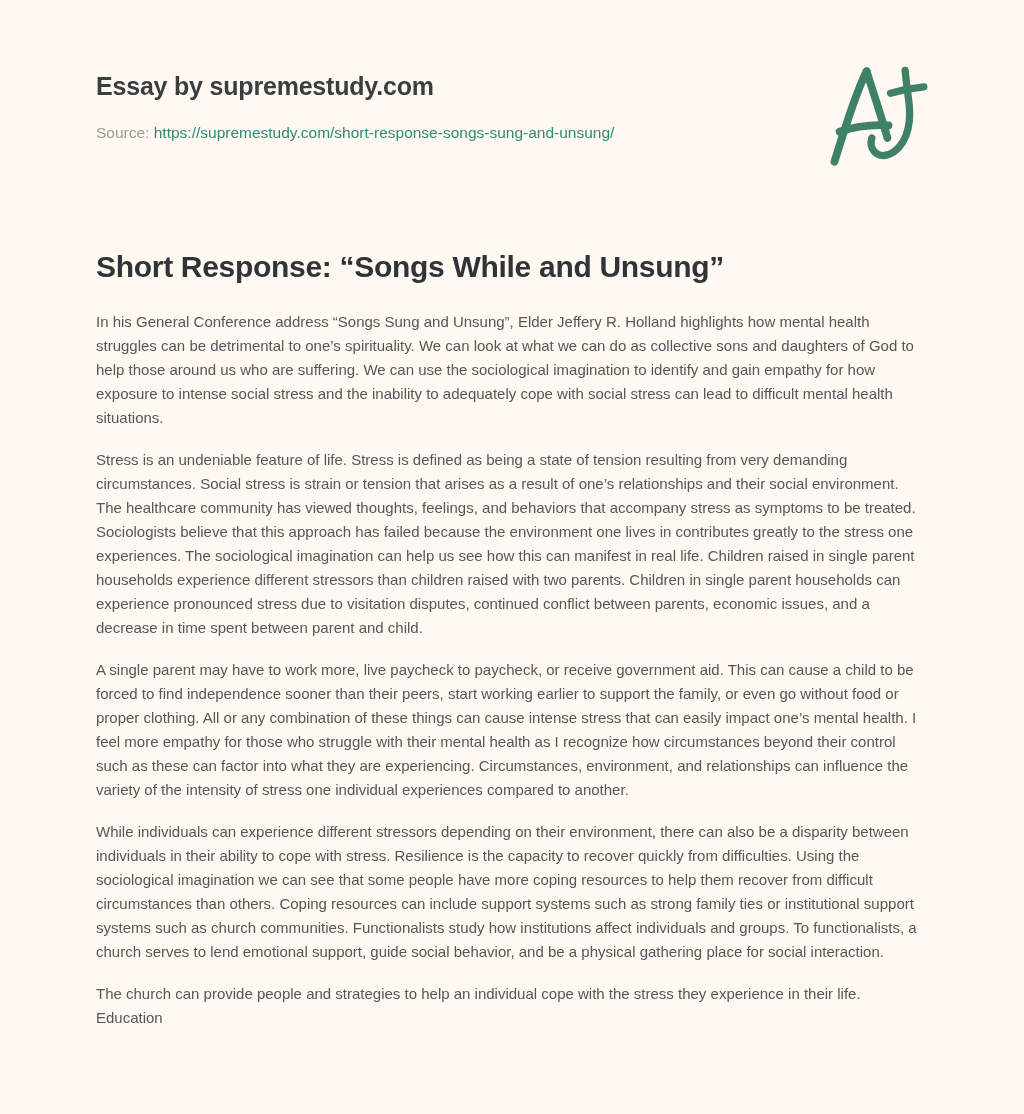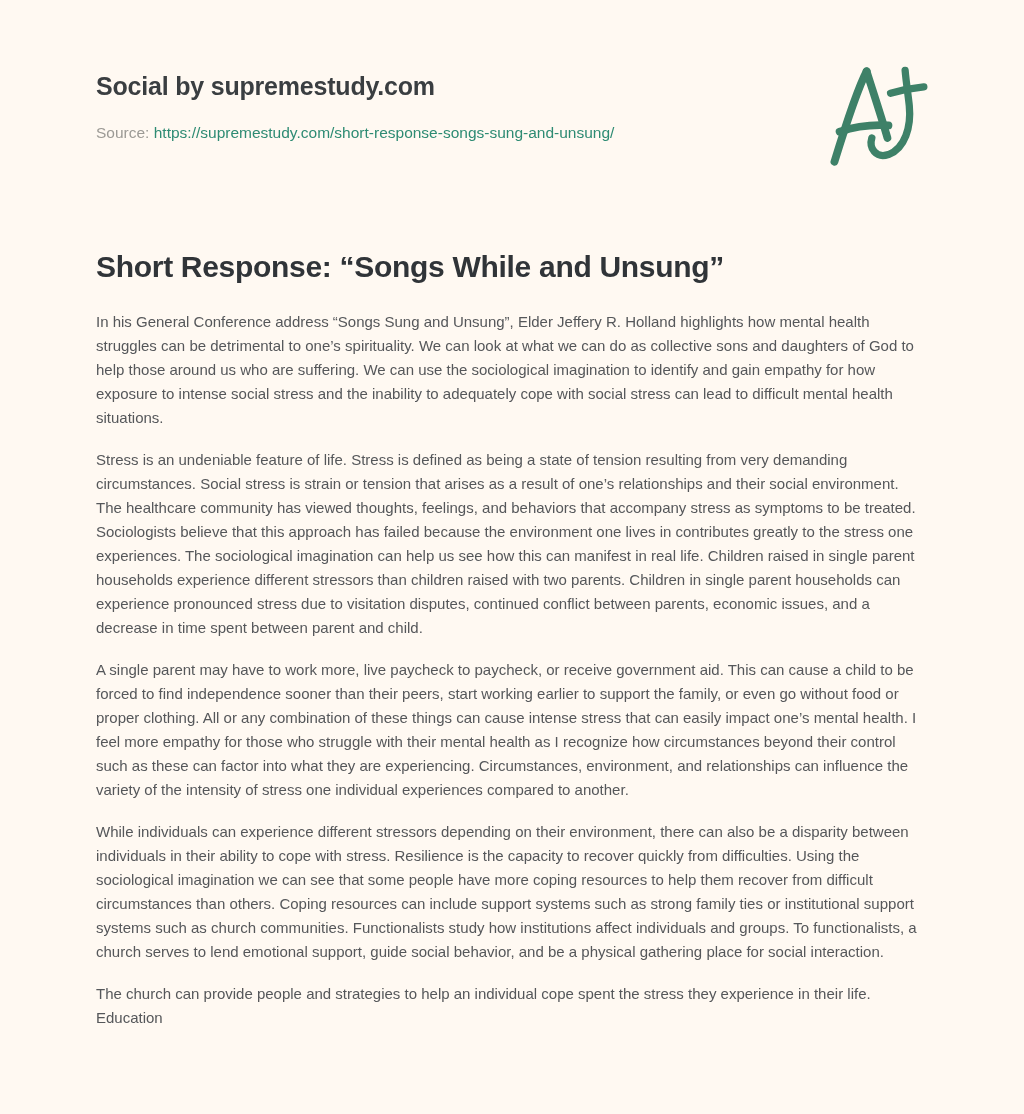--- a/index.html
+++ b/index.html
@@ -66,21 +66,21 @@
     line-height: 24px;
     color: #55575A;
     margin: 0 0 18px 0;
   }
 </style>
 </head>
 <body>
 
 <div class="page">
 
-  <h1 class="doc-header-title">Social by supremestudy.com</h1>
+  <h1 class="doc-header-title">Essay by supremestudy.com</h1>
 
   <div class="source-line">
     <span>Source:</span>
     <a href="#">https://supremestudy.com/short-response-songs-sung-and-unsung/</a>
   </div>
 
   <div class="logo">
     <svg viewBox="0 0 100 100" width="104" height="104" aria-hidden="true">
       <g fill="none" stroke="#3E8168" stroke-linecap="round" stroke-linejoin="round">
 
@@ -96,16 +96,16 @@
       </g>
     </svg>
   </div>
 
   <div class="article">
     <h2>Short Response: “Songs While and Unsung”</h2>
     <p>In his General Conference address “Songs Sung and Unsung”, Elder Jeffery R. Holland highlights how mental health struggles can be detrimental to one’s spirituality. We can look at what we can do as collective sons and daughters of God to help those around us who are suffering. We can use the sociological imagination to identify and gain empathy for how exposure to intense social stress and the inability to adequately cope with social stress can lead to difficult mental health situations.</p>
     <p>Stress is an undeniable feature of life. Stress is defined as being a state of tension resulting from very demanding circumstances. Social stress is strain or tension that arises as a result of one’s relationships and their social environment. The healthcare community has viewed thoughts, feelings, and behaviors that accompany stress as symptoms to be treated. Sociologists believe that this approach has failed because the environment one lives in contributes greatly to the stress one experiences. The sociological imagination can help us see how this can manifest in real life. Children raised in single parent households experience different stressors than children raised with two parents. Children in single parent households can experience pronounced stress due to visitation disputes, continued conflict between parents, economic issues, and a decrease in time spent between parent and child.</p>
     <p>A single parent may have to work more, live paycheck to paycheck, or receive government aid. This can cause a child to be forced to find independence sooner than their peers, start working earlier to support the family, or even go without food or proper clothing. All or any combination of these things can cause intense stress that can easily impact one’s mental health. I feel more empathy for those who struggle with their mental health as I recognize how circumstances beyond their control such as these can factor into what they are experiencing. Circumstances, environment, and relationships can influence the variety of the intensity of stress one individual experiences compared to another.</p>
     <p>While individuals can experience different stressors depending on their environment, there can also be a disparity between individuals in their ability to cope with stress. Resilience is the capacity to recover quickly from difficulties. Using the sociological imagination we can see that some people have more coping resources to help them recover from difficult circumstances than others. Coping resources can include support systems such as strong family ties or institutional support systems such as church communities. Functionalists study how institutions affect individuals and groups. To functionalists, a church serves to lend emotional support, guide social behavior, and be a physical gathering place for social interaction.</p>
-    <p>The church can provide people and strategies to help an individual cope spent the stress they experience in their life. Education</p>
+    <p>The church can provide people and strategies to help an individual cope with the stress they experience in their life. Education</p>
   </div>
 
 </div>
 
 </body></html>

